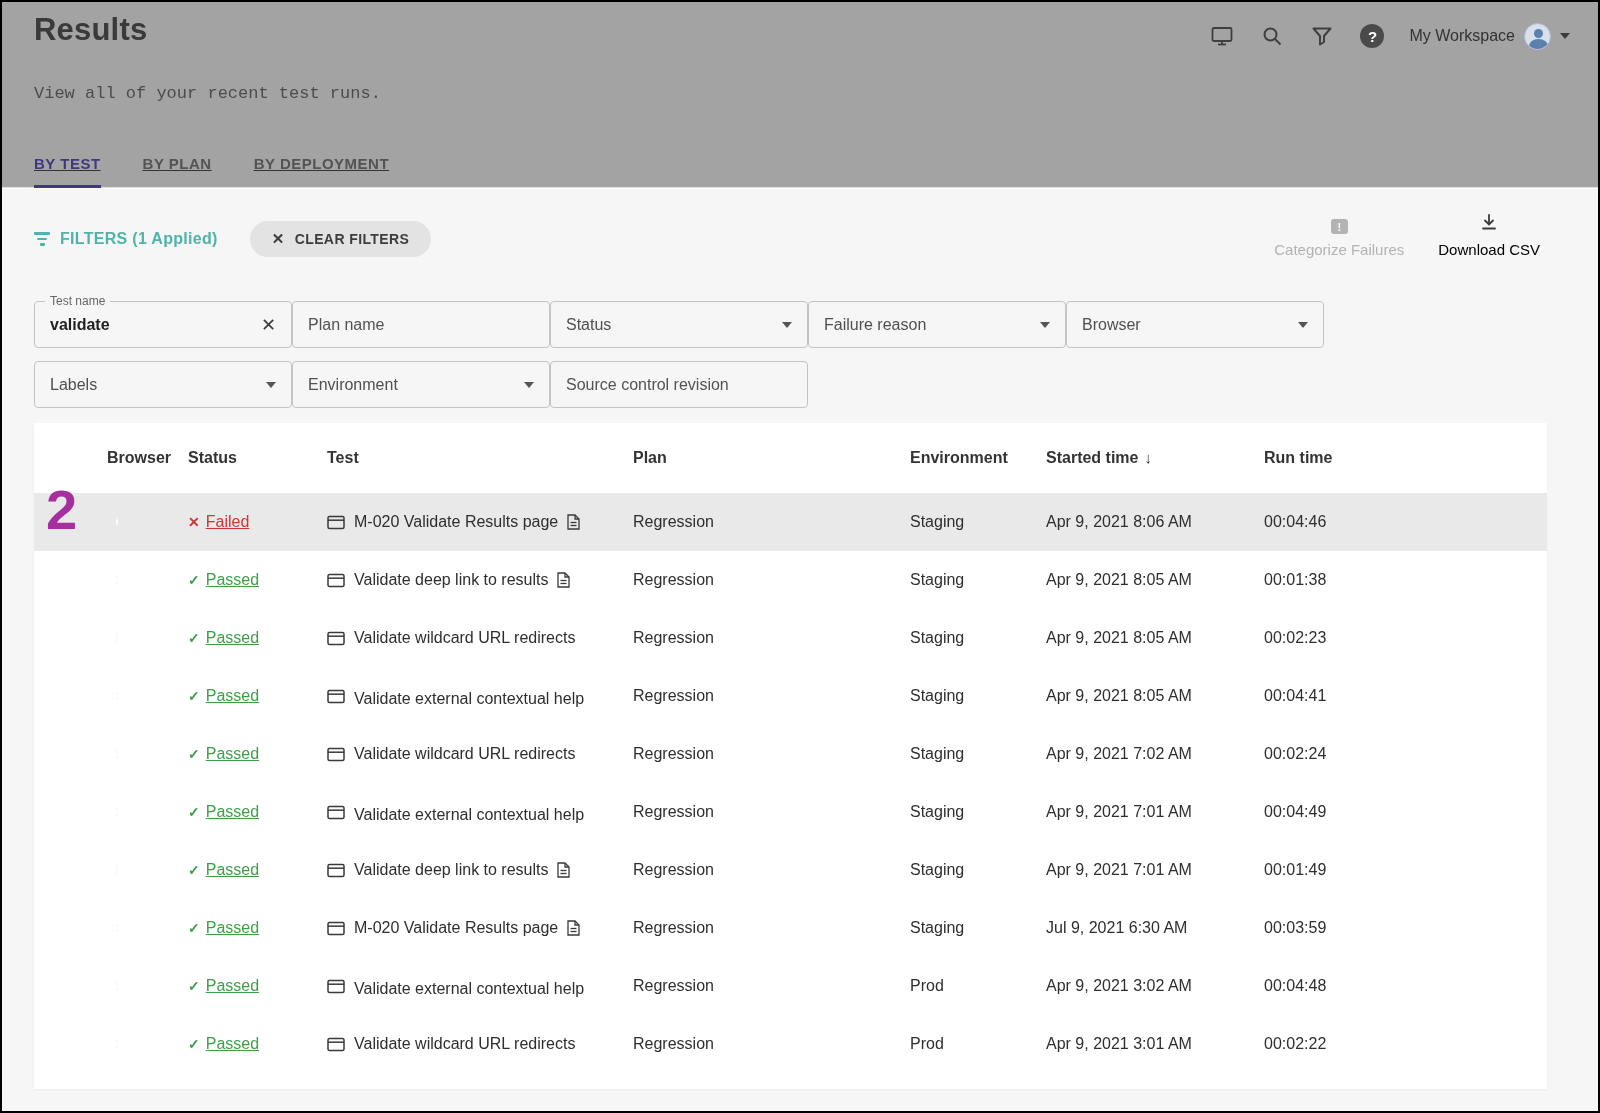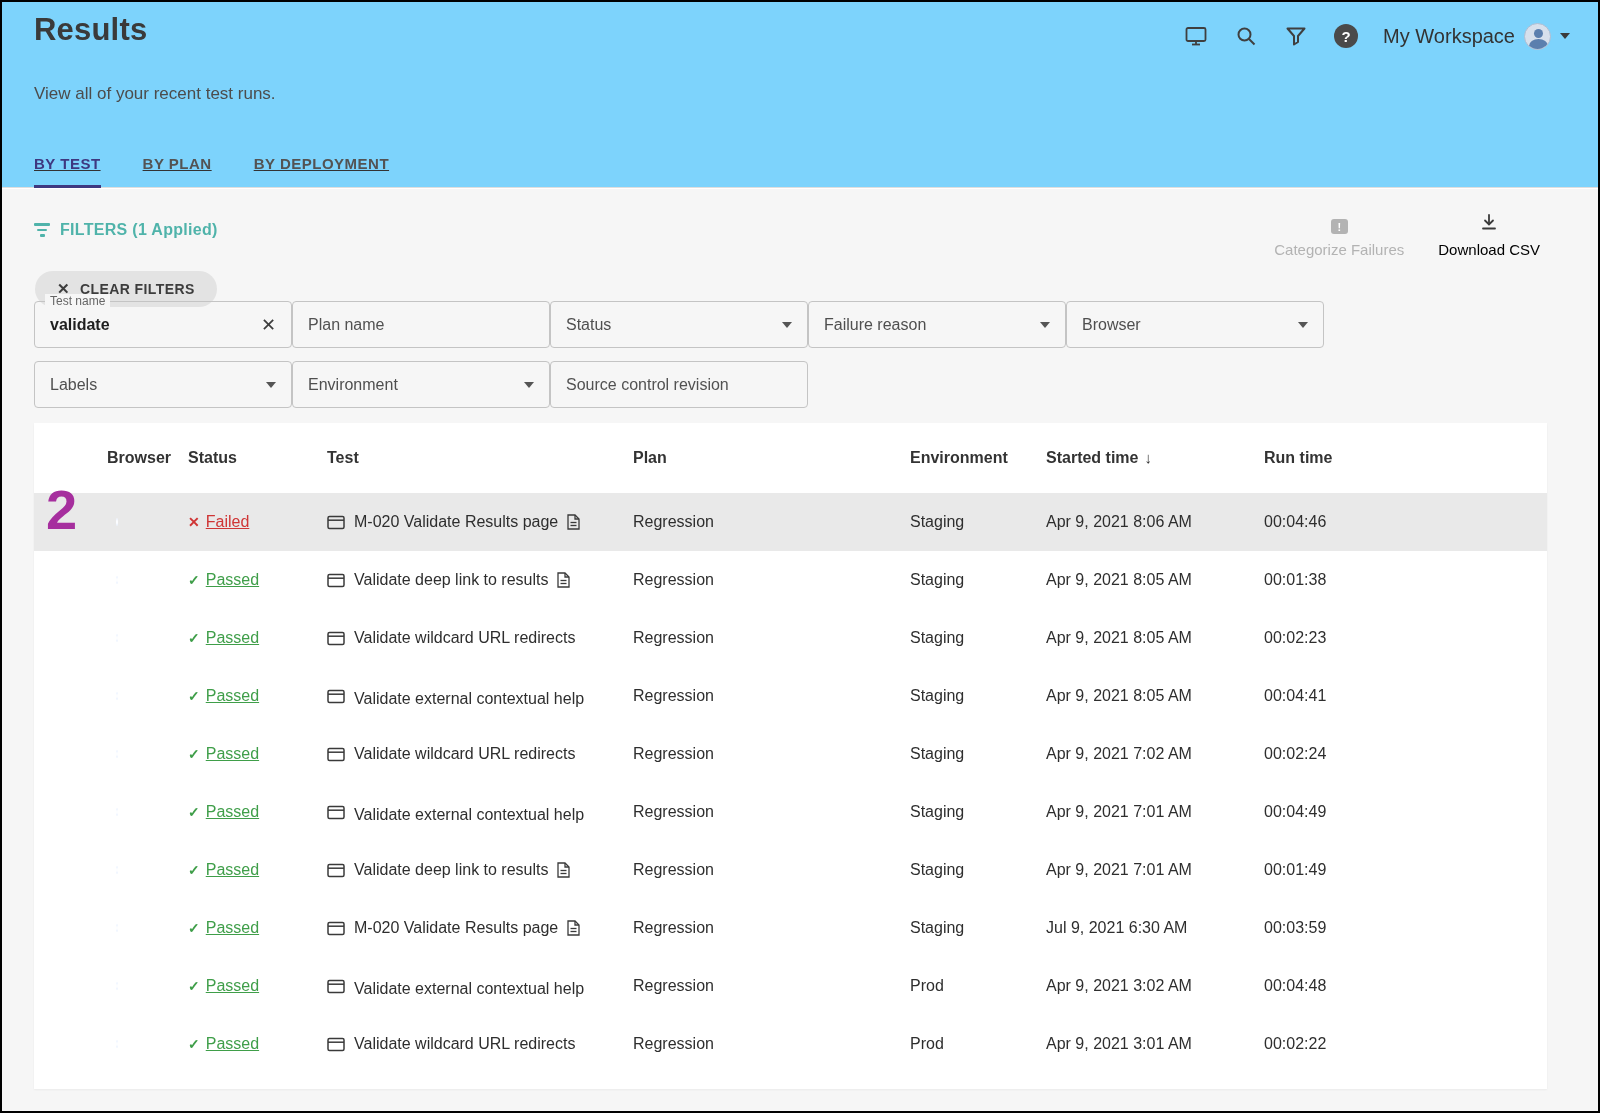--- a/index.html
+++ b/index.html
@@ -2,43 +2,43 @@
 <html><head>
 <meta charset="utf-8">
 <style>
   * { margin:0; padding:0; box-sizing:border-box; }
   html, body { width:1600px; height:1113px; }
   body { font-family:"Liberation Sans", sans-serif; background:#fff; color:#333; }
 
   .frame { position:relative; width:1600px; height:1113px; border:2px solid #000; background:#fff; overflow:hidden; }
 
   
-  .topbar { position:relative; height:186px; background:#7dd3fc; border-bottom:1px solid #dedede; }
+  .topbar { position:relative; height:186px; background:#a3a3a3; border-bottom:1px solid #dedede; }
   .page-title { position:absolute; left:32px; top:10px; font-size:31px; font-weight:700; color:#3a3a3a; letter-spacing:.2px; }
-  .subtitle { position:absolute; left:32px; top:82px; font-size:17px; color:#4c4c4c; }
+  .subtitle { position:absolute; left:32px; top:82px; font-size:17px; color:#4c4c4c;font-family:Liberation Mono, monospace; }
 
   .top-icons { position:absolute; right:28px; top:18px; display:flex; align-items:center; gap:24px; height:32px; }
   .icon-btn { width:26px; height:26px; display:flex; align-items:center; justify-content:center; cursor:pointer; }
   .icon-btn svg { display:block; }
   .help-circle { width:24px; height:24px; border-radius:50%; background:#4a4a4a; color:#fff; font-size:15px; font-weight:700; display:flex; align-items:center; justify-content:center; }
   .workspace { display:flex; align-items:center; gap:9px; cursor:pointer; }
-  .workspace-label { font-size:20px; color:#333;text-align:right; }
+  .workspace-label { font-size:16px; color:#333;text-align:right; }
   .avatar { width:27px; height:27px; border-radius:50%; background:#d7e0ec; border:1px solid #aebdd2; position:relative; overflow:hidden; }
   .avatar::before { content:""; position:absolute; top:5px; left:8.5px; width:9px; height:9px; border-radius:50%; background:#5b7fae; }
   .avatar::after { content:""; position:absolute; top:15px; left:3.5px; width:19px; height:14px; border-radius:50%; background:#5b7fae; }
   .caret-down { width:0; height:0; border-left:5px solid transparent; border-right:5px solid transparent; border-top:6px solid #3a3a3a; }
 
   .tabs { position:absolute; left:32px; bottom:-1px; display:flex; gap:42px;text-decoration:underline; }
   .tab { font-size:15px; font-weight:700; letter-spacing:.5px; color:#535353; padding-bottom:13px; border-bottom:3px solid transparent; cursor:pointer; }
   .tab.active { color:#3e3880; border-bottom-color:#3e3880; }
 
   
   .content { position:absolute; top:187px; left:0; right:0; bottom:0; background:#f6f6f6; }
 
-  .filters-bar { position:absolute; left:32px; top:32px; display:flex; align-items:center; gap:32px;flex-direction:column; }
+  .filters-bar { position:absolute; left:32px; top:32px; display:flex; align-items:center; gap:32px; }
   .filters-label { display:flex; align-items:center; gap:10px; color:#4fb3aa; font-size:16px; font-weight:700; letter-spacing:.3px; cursor:pointer; }
   .funnel-lines { display:inline-flex; flex-direction:column; gap:3px; align-items:center; }
   .funnel-lines i { display:block; height:2.5px; background:#4fb3aa; border-radius:1px; }
   .funnel-lines i:nth-child(1){ width:16px; } .funnel-lines i:nth-child(2){ width:10px; } .funnel-lines i:nth-child(3){ width:5px; }
   .clear-pill { display:flex; align-items:center; gap:10px; height:36px; padding:0 22px; border-radius:18px; background:#e3e3e3; color:#3d3d3d; font-size:14px; font-weight:600; letter-spacing:.4px; cursor:pointer; border:none; }
   .clear-x { font-size:15px; color:#3d3d3d; }
 
   .export-actions { position:absolute; top:24px; right:58px; display:flex; gap:34px; align-items:flex-end; }
   .export-action { display:flex; flex-direction:column; align-items:center; gap:7px; cursor:pointer; font-size:15px; }
   .export-action.disabled { color:#b3b3b3; }

